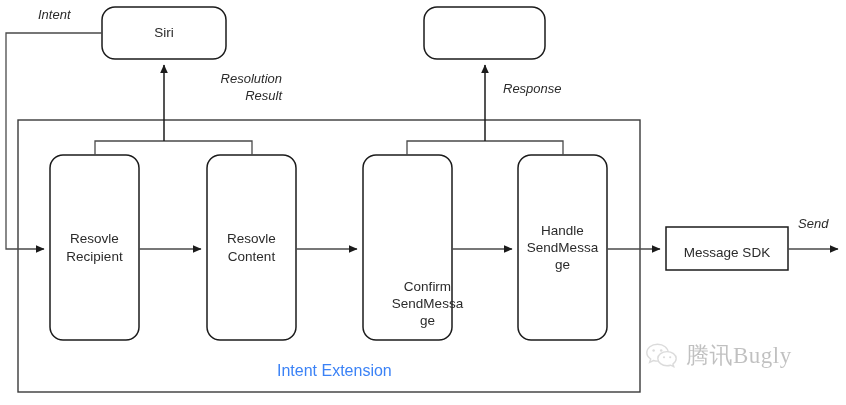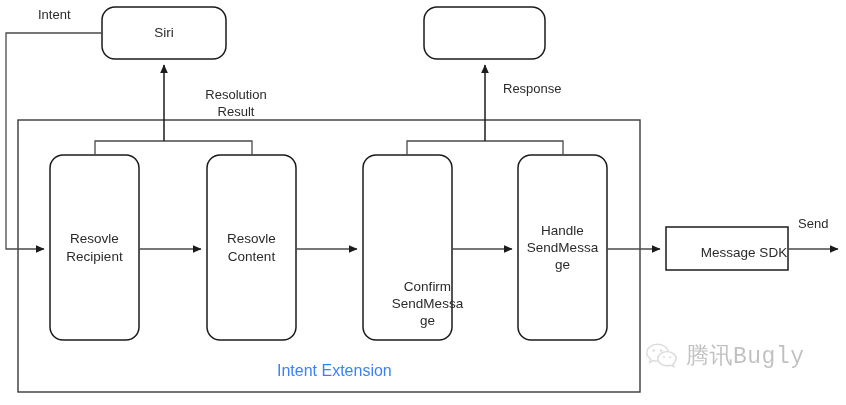--- a/index.html
+++ b/index.html
@@ -33,39 +33,40 @@
     line-height: 1.28;
     pointer-events: none;
     white-space: pre-line;
   }
   .edge-label {
     position: absolute;
     color: #2b2b2b;
     font-size: 13px;
     line-height: 1.3;
     white-space: pre-line;
+    font-style: italic;
   }
   .container-label {
     position: absolute;
     color: #3b82f6;
     font-size: 16px;
   }
   .watermark {
     position: absolute;
     display: flex;
     align-items: center;
     gap: 7px;
     opacity: 0.30;
     filter: grayscale(1);
   }
   .watermark-text {
     font-size: 23px;
     color: #7f1d1d;
     letter-spacing: 0.5px;
-    font-family: Liberation Mono, monospace;
+    font-family: Liberation Serif, serif;
   }
 </style>
 </head>
 <body>
 
 <div id="diagram-root">
 
   <svg class="layer" viewBox="0 0 846 405" xmlns="http://www.w3.org/2000/svg">
     <defs>
       <marker id="arrowhead" markerWidth="9" markerHeight="8" refX="8.4" refY="4" orient="auto" markerUnits="userSpaceOnUse">
@@ -118,25 +119,25 @@
 Content</div>
 
   <div class="node-label" style="left:383px; top:155px; width:89px; height:217px;margin-top:40px;">Confirm
 SendMessa
 ge</div>
 
   <div class="node-label" style="left:518px; top:155px; width:89px; height:185px;text-align:center;">Handle
 SendMessa
 ge</div>
 
-  <div class="node-label" style="left:666px; top:227px; width:122px; height:52px;padding-left:17px;">Message SDK</div>
+  <div class="node-label" style="left:666px; top:227px; width:122px; height:52px;">Message SDK</div>
 
   <div class="edge-label" style="left:38px; top:7px;">Intent</div>
 
-  <div class="edge-label" style="left:190px; top:87px; text-align:center; width:92px;">Resolution
+  <div class="edge-label" style="left:190px; top:71px; text-align:right; width:92px;">Resolution
 Result</div>
 
   <div class="edge-label" style="left:503px; top:81px;">Response</div>
 
   <div class="edge-label" style="left:798px; top:216px;text-align:center;">Send</div>
 
   <div class="container-label" style="left:277px; top:362px;">Intent Extension</div>
 
   <div class="watermark" style="left:645px; top:340px;">
     <svg width="34" height="30" viewBox="0 0 34 30" xmlns="http://www.w3.org/2000/svg">

